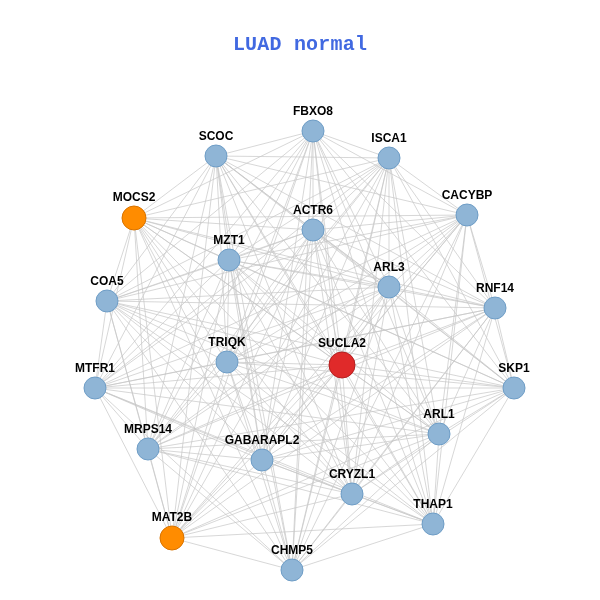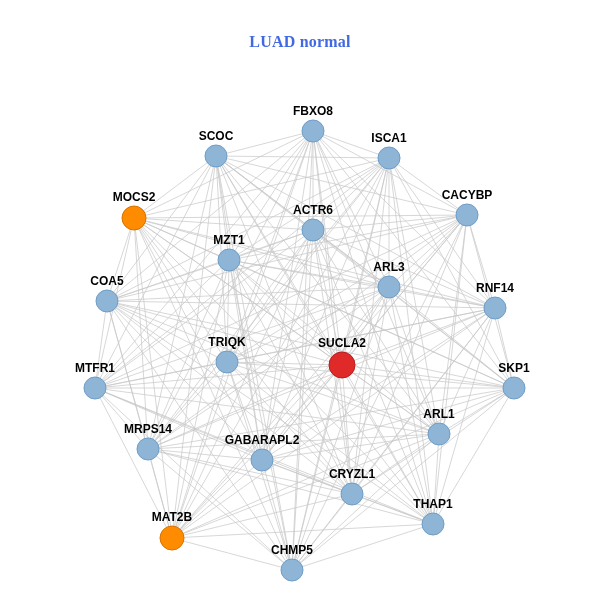--- a/index.html
+++ b/index.html
@@ -17,23 +17,23 @@
     height: 600px;
     background: #ffffff;
   }
   .chart-title {
     position: absolute;
     top: 33px;
     left: 0;
     right: 0;
     text-align: center;
     font-weight: bold;
-    font-size: 16px;
+    font-size: 20px;
     letter-spacing: 0.2px;
-    font-family: Liberation Serif, serif;
+    font-family: Liberation Mono, monospace;
   }
   svg.network {
     position: absolute;
     top: 0;
     left: 0;
   }
   .node-label {
     font-family: "Liberation Sans", sans-serif;
     font-weight: bold;
     font-size: 12px;

